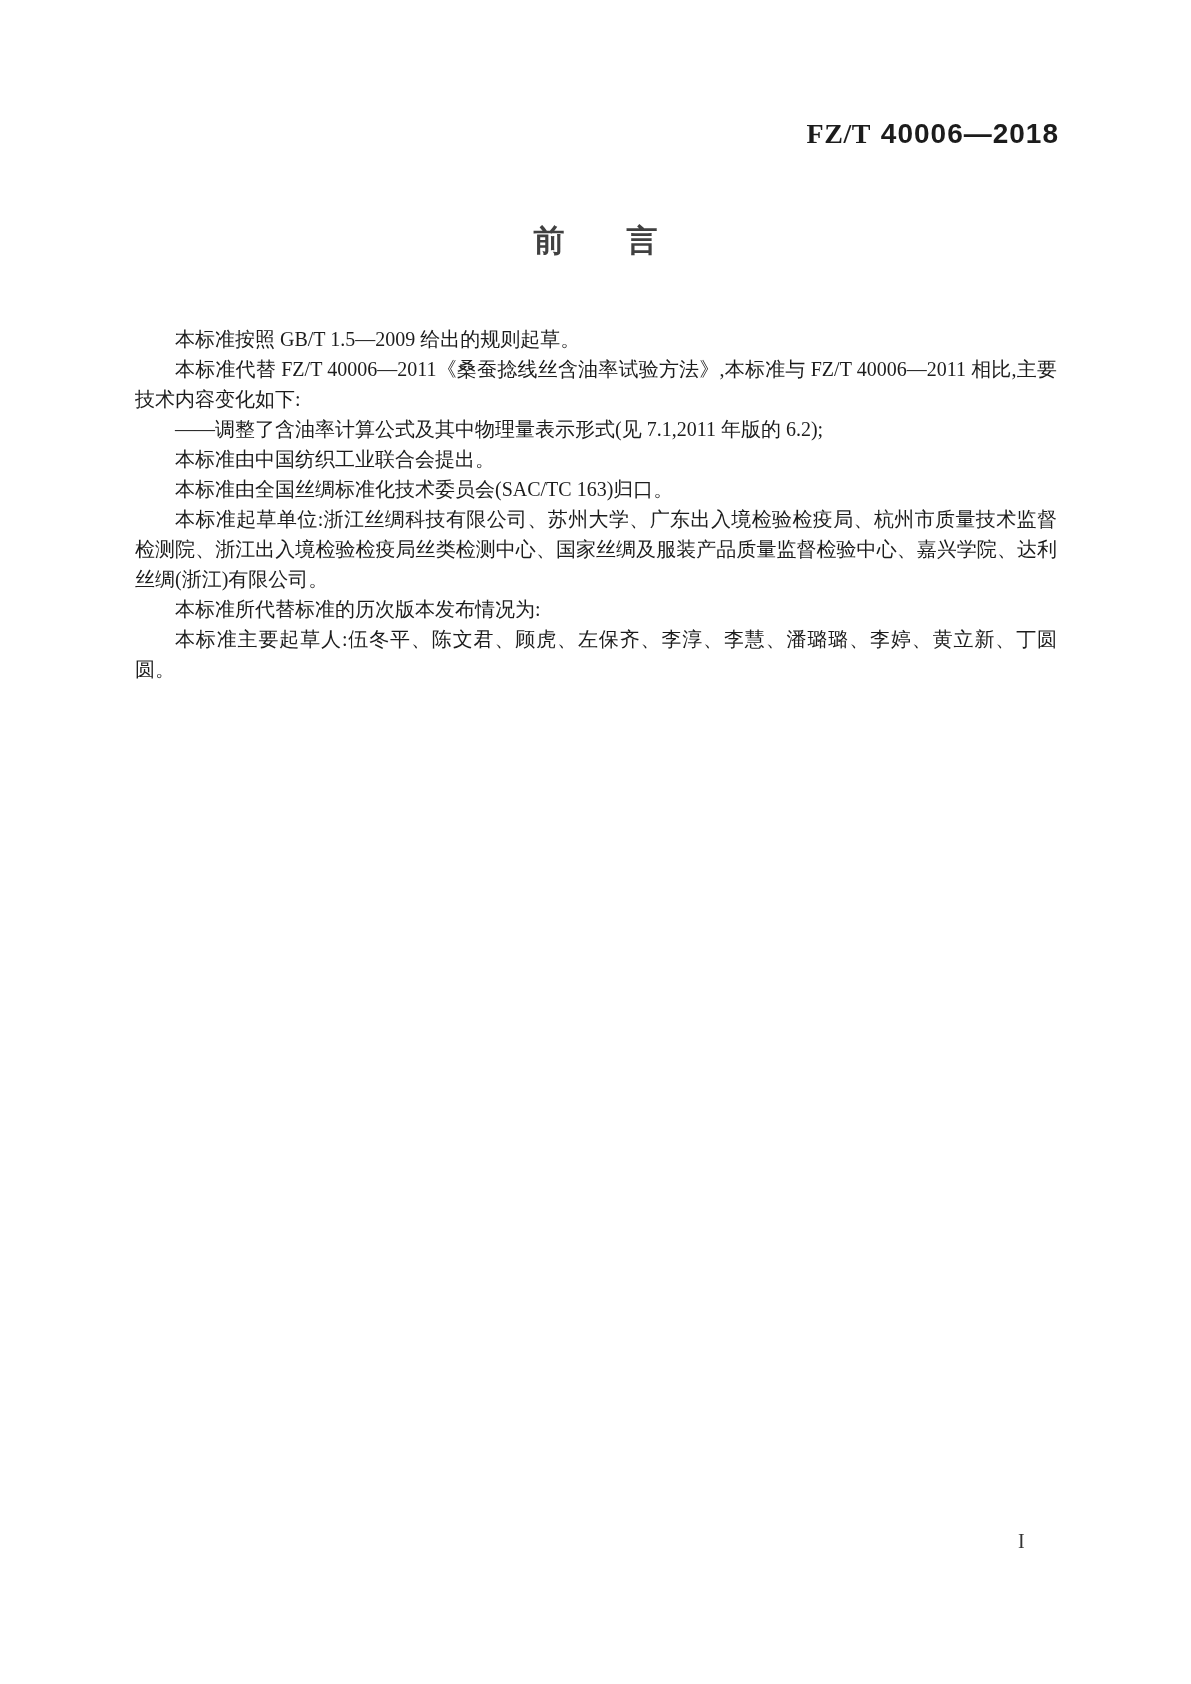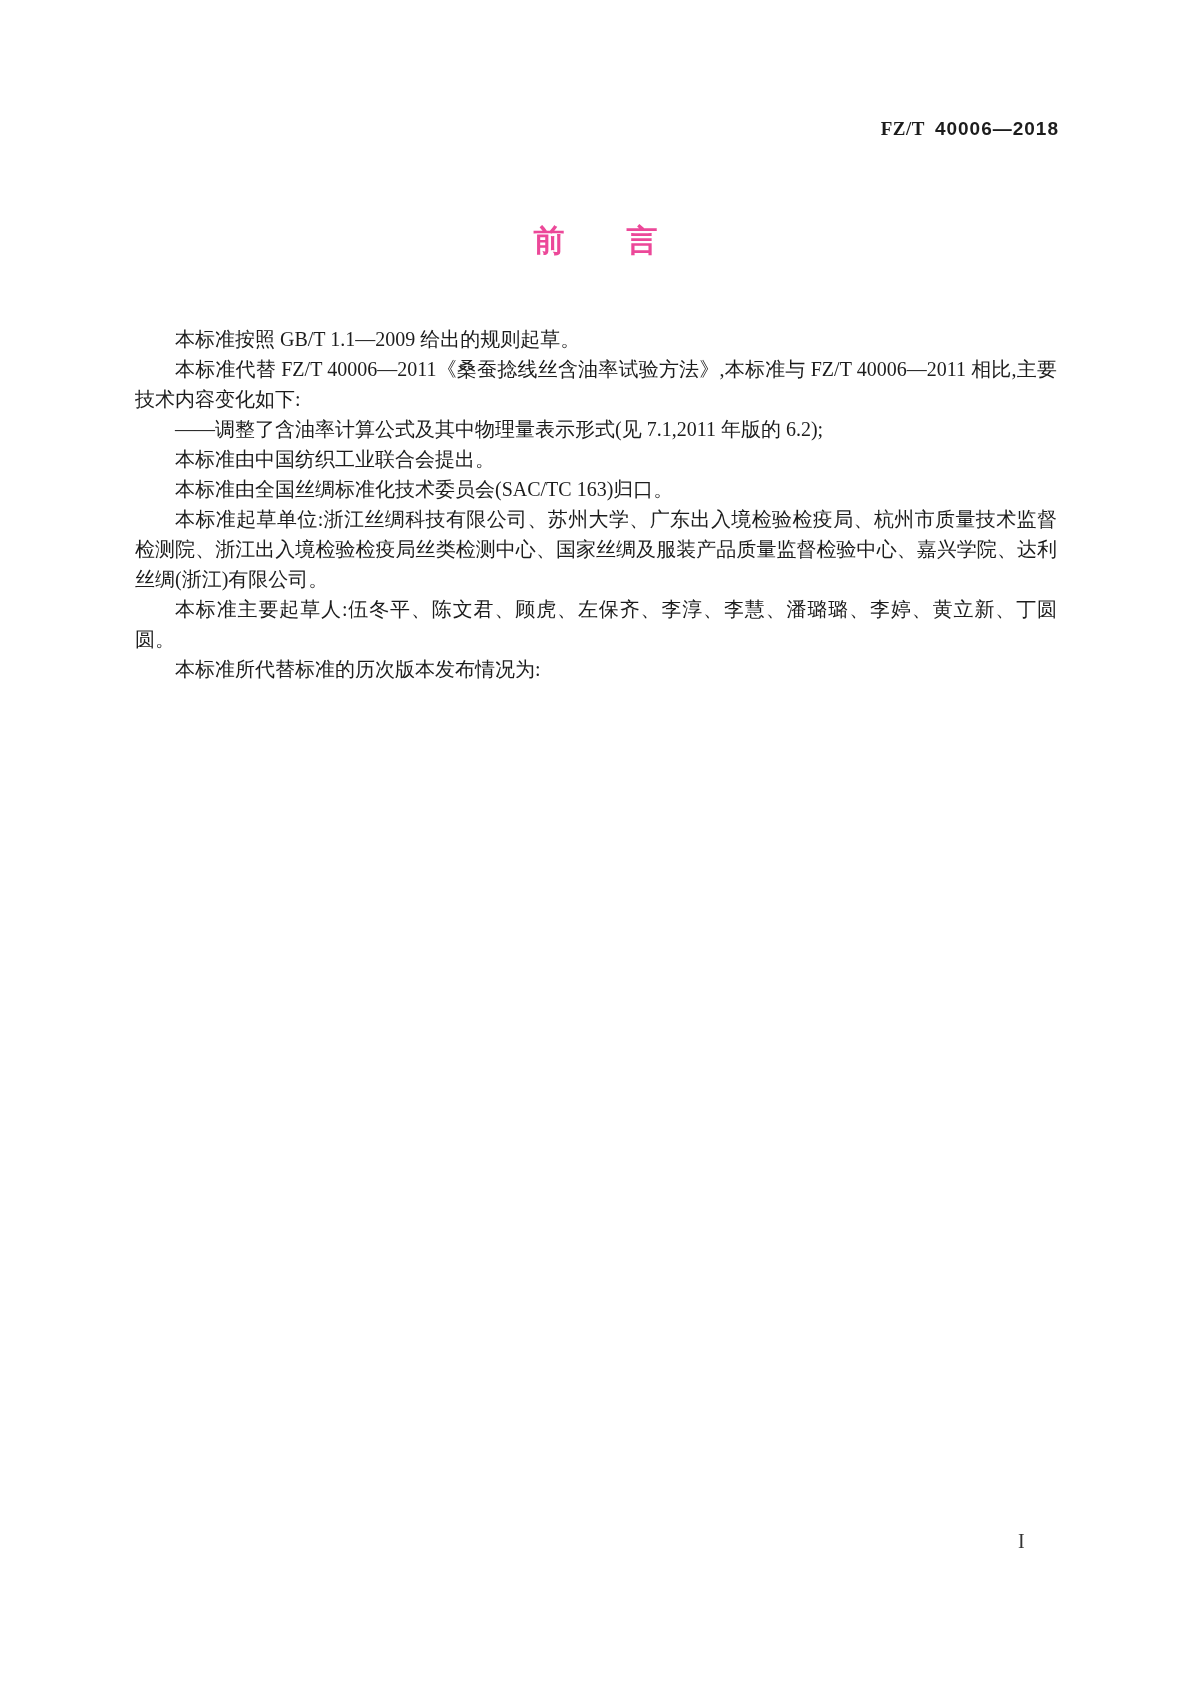--- a/index.html
+++ b/index.html
@@ -14,21 +14,21 @@
     margin: 0 auto;
     background: #ffffff;
     color: #1c1c1c;
     font-family: "Liberation Serif", "DejaVu Serif", serif;
     overflow: hidden;
   }
   .std-code {
     position: absolute;
     top: 118px;
     right: 132px;
-    font-size: 19px;
+    font-size: 28px;
     font-weight: bold;
     white-space: nowrap;
     letter-spacing: 0.5px;
   }
   .std-code .std-prefix {
     font-family: "Liberation Serif", "DejaVu Serif", serif;
     margin-right: 10px;
   }
   .std-code .std-number {
     font-family: "Liberation Sans", "DejaVu Sans", sans-serif;
@@ -39,21 +39,21 @@
     position: absolute;
     top: 222px;
     left: 0;
     width: 100%;
     margin: 0;
     text-align: center;
     font-size: 31px;
     line-height: 38px;
     font-weight: bold;
     font-family: "Liberation Sans", "DejaVu Sans", sans-serif;
-    color: #ec4899;
+    color: #404040;
   }
   .body-block {
     position: absolute;
     top: 324px;
     left: 135px;
     width: 922px;
     font-size: 20px;
     line-height: 30px;
     text-align: justify;
     text-justify: inter-ideograph;
@@ -76,25 +76,25 @@
 
 <div class="page">
 
   <div class="std-code">
     <span class="std-prefix">FZ/T</span><span class="std-number">40006—2018</span>
   </div>
 
   <h1 class="title">前　　言</h1>
 
   <div class="body-block">
-    <p>本标准按照 GB/T 1.1—2009 给出的规则起草。</p>
+    <p>本标准按照 GB/T 1.5—2009 给出的规则起草。</p>
     <p>本标准代替 FZ/T 40006—2011《桑蚕捻线丝含油率试验方法》,本标准与 FZ/T 40006—2011 相比,主要技术内容变化如下:</p>
     <p>——调整了含油率计算公式及其中物理量表示形式(见 7.1,2011 年版的 6.2);</p>
     <p>本标准由中国纺织工业联合会提出。</p>
     <p>本标准由全国丝绸标准化技术委员会(SAC/TC 163)归口。</p>
     <p>本标准起草单位:浙江丝绸科技有限公司、苏州大学、广东出入境检验检疫局、杭州市质量技术监督检测院、浙江出入境检验检疫局丝类检测中心、国家丝绸及服装产品质量监督检验中心、嘉兴学院、达利丝绸(浙江)有限公司。</p>
+    <p>本标准所代替标准的历次版本发布情况为:</p>
     <p>本标准主要起草人:伍冬平、陈文君、顾虎、左保齐、李淳、李慧、潘璐璐、李婷、黄立新、丁圆圆。</p>
-    <p>本标准所代替标准的历次版本发布情况为:</p>
   </div>
 
   <div class="page-number">I</div>
 
 </div>
 
 </body></html>

